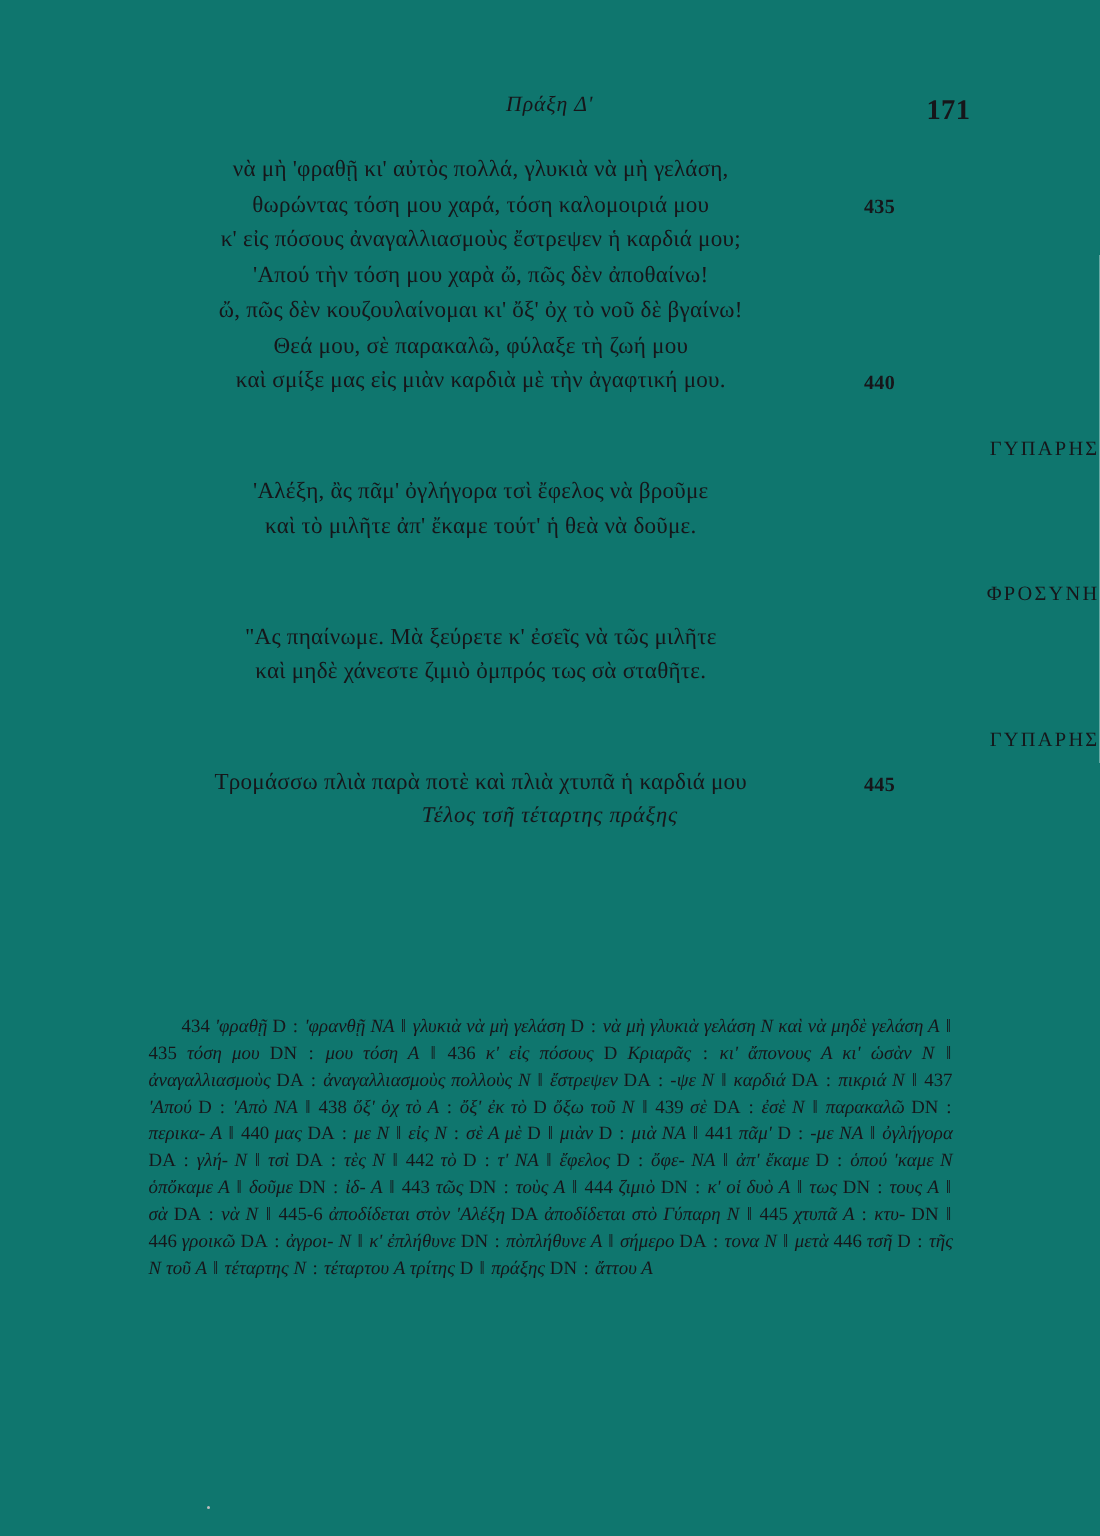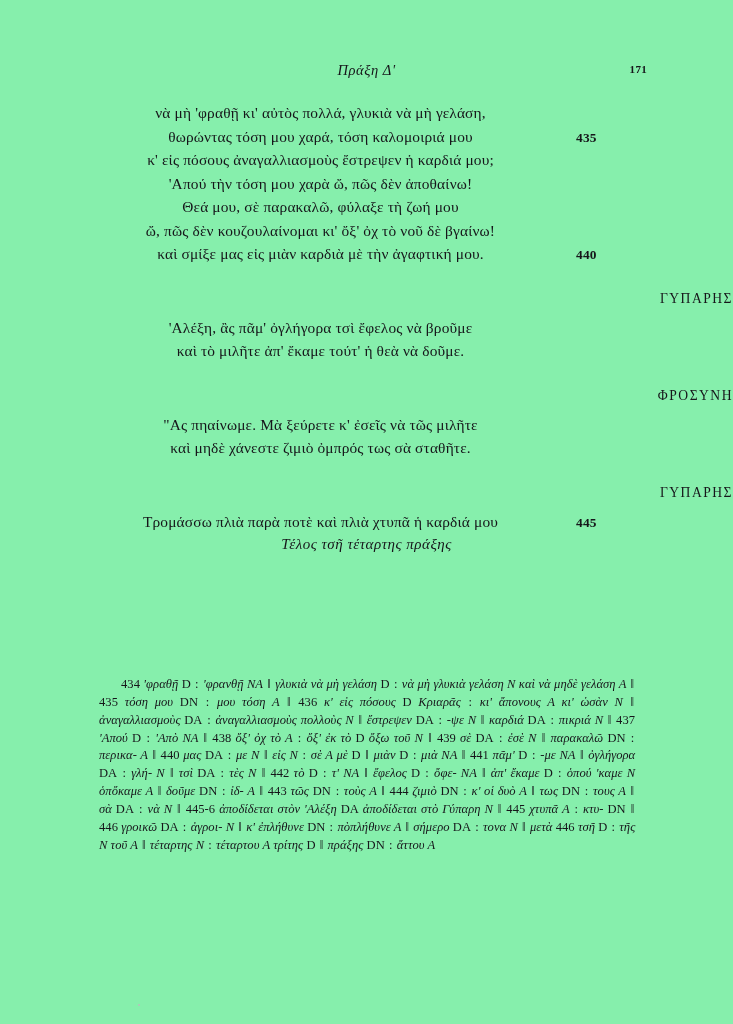--- a/index.html
+++ b/index.html
@@ -12,21 +12,21 @@
     height: 1024px;
     position: relative;
     font-family: "Liberation Serif", "DejaVu Serif", serif;
     color: #16161a;
     overflow: hidden;
   }
 
   .page {
     position: absolute;
     inset: 0;
-    background: #86efac;
+    background: #0f766e;
   }
 
   
   .runhead {
     position: absolute;
     top: 62px;
     left: 0;
     width: 733px;
     height: 22px;
   }
@@ -36,21 +36,21 @@
     width: 733px;
     text-align: center;
     font-style: italic;
     font-size: 14.5px;
     letter-spacing: 0.6px;
   }
   .runhead-folio {
     position: absolute;
     right: 86px;
     top: 1px;
-    font-size: 11px;
+    font-size: 19px;
     font-weight: bold;
     letter-spacing: 0.3px;
   }
 
   
   .verse-area {
     position: absolute;
     top: 104px;
     left: 0;
     width: 733px;
@@ -146,24 +146,24 @@
           <span class="vtext">θωρώντας τόση μου χαρά, τόση καλομοιριά μου</span>
           <span class="vnum">435</span>
         </div>
         <div class="vline">
           <span class="vtext">κ' εἰς πόσους ἀναγαλλιασμοὺς ἔστρεψεν ἡ καρδιά μου;</span>
         </div>
         <div class="vline">
           <span class="vtext">'Απού τὴν τόση μου χαρὰ ὤ, πῶς δὲν ἀποθαίνω!</span>
         </div>
         <div class="vline">
+          <span class="vtext">ὤ, πῶς δὲν κουζουλαίνομαι κι' ὄξ' ὀχ τὸ νοῦ δὲ βγαίνω!</span>
+        </div>
+        <div class="vline">
           <span class="vtext">Θεά μου, σὲ παρακαλῶ, φύλαξε τὴ ζωή μου</span>
-        </div>
-        <div class="vline">
-          <span class="vtext">ὤ, πῶς δὲν κουζουλαίνομαι κι' ὄξ' ὀχ τὸ νοῦ δὲ βγαίνω!</span>
         </div>
         <div class="vline">
           <span class="vtext">καὶ σμίξε μας εἰς μιὰν καρδιὰ μὲ τὴν ἀγαφτική μου.</span>
           <span class="vnum">440</span>
         </div>
       </div>
       <div class="gap-before-speaker"></div>
       <div class="speaker">ΓΥΠΑΡΗΣ</div>
       <div class="gap-after-speaker"></div>
       <div class="verse-block">

